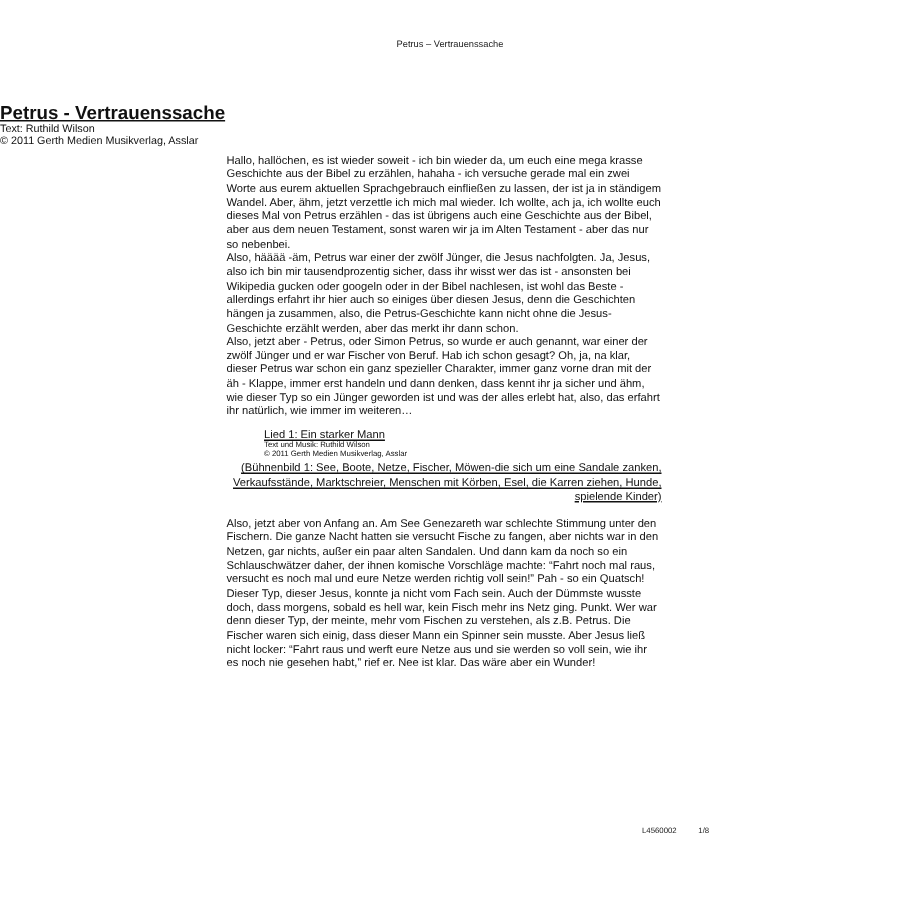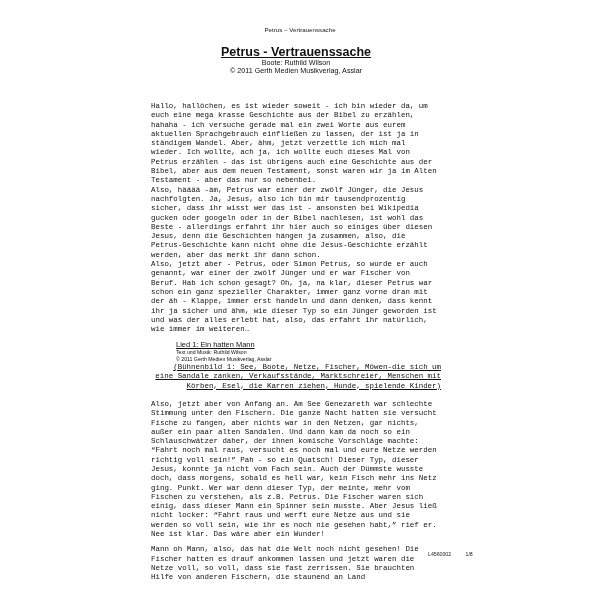--- a/index.html
+++ b/index.html
@@ -1,60 +1,59 @@
 <!DOCTYPE html>
 <html><head>
   <meta charset="utf-8">
   <style>
     html, body { margin:0; padding:0; background:#ffffff; }
     body { width:600px; height:600px; position:relative; overflow:hidden;
            font-family:"Liberation Sans", sans-serif; color:#111; }
     .running-header { position:absolute; top:26px; left:0; width:600px; text-align:center;
            font-size:6.2px; color:#222; }
-    .title-block { position:absolute; top:45px; left:0; width:592px; text-align:center; }
+    .title-block { position:absolute; top:68px; left:0; width:592px; text-align:left; }
     .title { font-size:12.5px; font-weight:bold; text-decoration:underline; line-height:14px; }
     .subline { font-size:7.2px; line-height:8.4px; }
     .body { position:absolute; top:102px; left:151px; width:290px; font-size:7.45px; line-height:9.3px; }
-    .body p { margin:0;font-family:Liberation Mono, monospace; }
+    .body p { margin:0; }
     .gap { height:9px; }
     .song { margin-left:25px; margin-top:6px; }
     .song-title { font-size:7.45px; text-decoration:underline; line-height:9px; }
     .song-credit { font-size:5.2px; line-height:6.8px; }
     .stage { text-decoration:underline; margin-top:8px;text-align:right; }
     .footer { position:absolute; top:551px; left:428px; font-size:5.2px; color:#222; }
     .footer span { margin-right:13px; }
   </style>
 </head>
 <body>
 
 <div class="running-header">Petrus – Vertrauenssache</div>
 
 <div class="title-block">
   <div class="title">Petrus - Vertrauenssache</div>
-  <div class="subline">Boote: Ruthild Wilson</div>
+  <div class="subline">Text: Ruthild Wilson</div>
   <div class="subline">© 2011 Gerth Medien Musikverlag, Asslar</div>
 </div>
 
 <div class="body">
   <p>Hallo, hallöchen, es ist wieder soweit - ich bin wieder da, um euch eine mega krasse Geschichte aus der Bibel zu erzählen, hahaha - ich versuche gerade mal ein zwei Worte aus eurem aktuellen Sprachgebrauch einfließen zu lassen, der ist ja in ständigem Wandel. Aber, ähm, jetzt verzettle ich mich mal wieder. Ich wollte, ach ja, ich wollte euch dieses Mal von Petrus erzählen - das ist übrigens auch eine Geschichte aus der Bibel, aber aus dem neuen Testament, sonst waren wir ja im Alten Testament - aber das nur so nebenbei.</p>
   <p>Also, hääää -äm, Petrus war einer der zwölf Jünger, die Jesus nachfolgten. Ja, Jesus, also ich bin mir tausendprozentig sicher, dass ihr wisst wer das ist - ansonsten bei Wikipedia gucken oder googeln oder in der Bibel nachlesen, ist wohl das Beste - allerdings erfahrt ihr hier auch so einiges über diesen Jesus, denn die Geschichten hängen ja zusammen, also, die Petrus-Geschichte kann nicht ohne die Jesus-Geschichte erzählt werden, aber das merkt ihr dann schon.</p>
   <p>Also, jetzt aber - Petrus, oder Simon Petrus, so wurde er auch genannt, war einer der zwölf Jünger und er war Fischer von Beruf. Hab ich schon gesagt? Oh, ja, na klar, dieser Petrus war schon ein ganz spezieller Charakter, immer ganz vorne dran mit der äh - Klappe, immer erst handeln und dann denken, dass kennt ihr ja sicher und ähm, wie dieser Typ so ein Jünger geworden ist und was der alles erlebt hat, also, das erfahrt ihr natürlich, wie immer im weiteren…</p>
 
   <div class="song">
-    <div class="song-title">Lied 1: Ein hatten Mann</div>
+    <div class="song-title">Lied 1: Ein starker Mann</div>
     <div class="song-credit">Text und Musik: Ruthild Wilson</div>
     <div class="song-credit">© 2011 Gerth Medien Musikverlag, Asslar</div>
   </div>
 
   <p class="stage">(Bühnenbild 1: See, Boote, Netze, Fischer, Möwen-die sich um eine Sandale zanken, Verkaufsstände, Marktschreier, Menschen mit Körben, Esel, die Karren ziehen, Hunde, spielende Kinder)</p>
   <div class="gap"></div>
 
   <p>Also, jetzt aber von Anfang an. Am See Genezareth war schlechte Stimmung unter den Fischern. Die ganze Nacht hatten sie versucht Fische zu fangen, aber nichts war in den Netzen, gar nichts, außer ein paar alten Sandalen. Und dann kam da noch so ein Schlauschwätzer daher, der ihnen komische Vorschläge machte: “Fahrt noch mal raus, versucht es noch mal    und eure Netze werden richtig voll sein!” Pah - so ein Quatsch! Dieser Typ, dieser Jesus, konnte ja nicht vom Fach sein. Auch der Dümmste wusste doch, dass morgens, sobald es hell war, kein Fisch mehr ins Netz ging. Punkt. Wer war denn dieser Typ, der meinte, mehr vom Fischen zu verstehen, als z.B. Petrus. Die Fischer waren sich einig, dass dieser Mann ein Spinner sein musste. Aber Jesus ließ nicht locker: “Fahrt raus und werft eure Netze aus und sie werden so voll sein, wie ihr es noch nie gesehen habt,” rief er. Nee ist klar. Das wäre aber ein Wunder!</p>
 
   <div class="gap" style="height:6px"></div>
 
-  <p>Mann oh Mann, also, das hat die Welt noch nicht gesehen! Die Fischer hatten es drauf ankommen lassen und jetzt waren die Netze voll, so voll, dass sie fast zerrissen. Sie brauchten Hilfe von anderen Fischern, die staunend an Land</p>
 </div>
 
 <div class="footer">
   <span>L4560002</span>
   <span>1/8</span>
 </div>
 
 </body></html>

